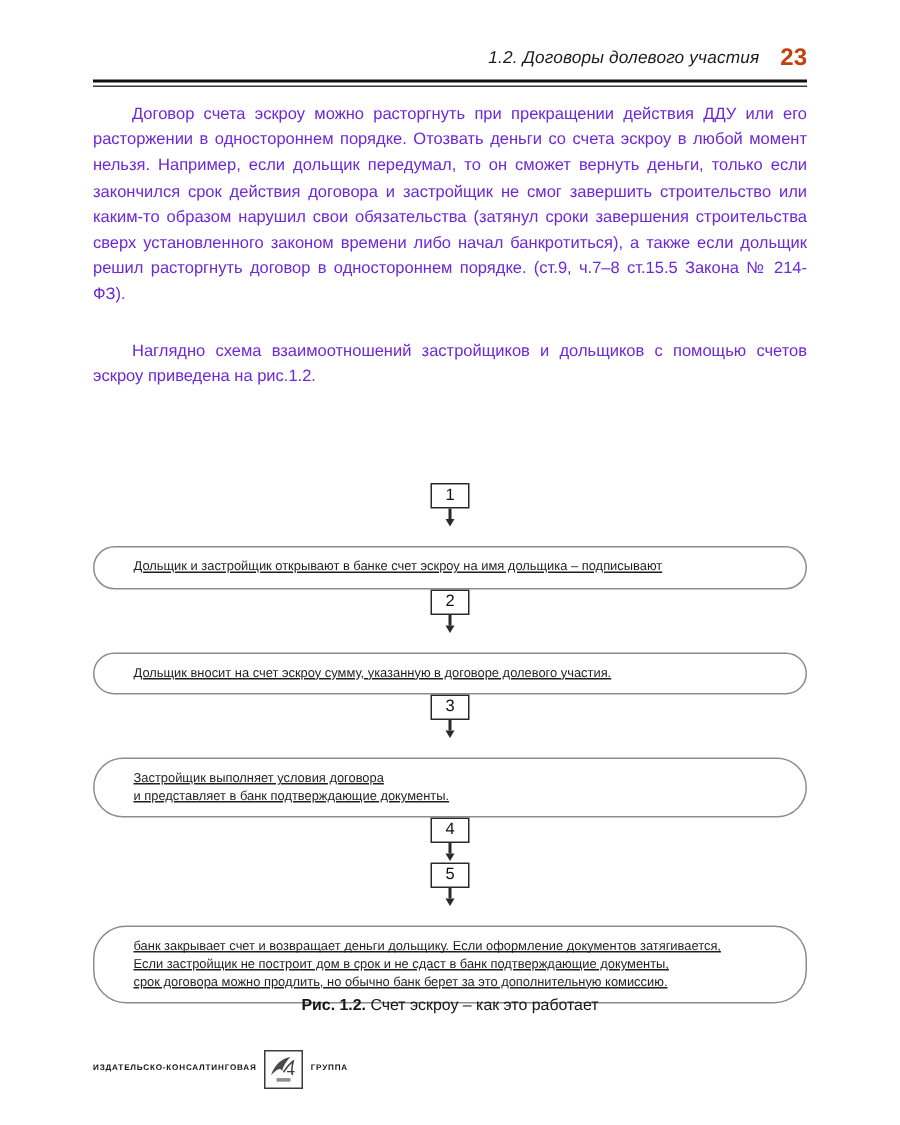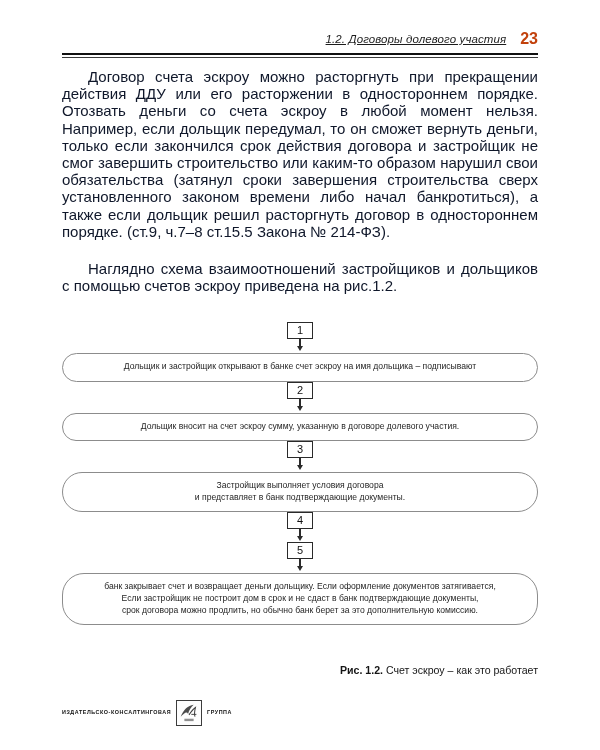--- a/index.html
+++ b/index.html
@@ -36,21 +36,20 @@
     align-items: baseline;
     justify-content: flex-end;
     gap: 14px;
   }
   .runhead-title {
     font-style: italic;
     font-size: 11.5px;
     letter-spacing: .1px;
     color: #1c1c1c;
     white-space: nowrap;
-    text-decoration: underline;
   }
   .runhead-page {
     font-size: 16px;
     font-weight: bold;
     color: #c2410c;
     line-height: 1;
     position: relative;
     top: 1px;
   }
   .rule-wrap {
@@ -70,26 +69,26 @@
   }
 
   
   .body-col {
     position: absolute;
     left: 62px;
     width: 476px;
     top: 68px;
   }
   .para {
-    font-size: 15px;
+    font-size: 11px;
     line-height: 17.2px;
     text-align: justify;
     text-indent: 26px;
     margin: 0 0 0 0;
-    color: #0f172a;
+    color: #6d28d9;
     hyphens: manual;
   }
   .para + .para { margin-top: 0; }
   .para.gap { margin-top: 20px; }
 
   
   .chart {
     position: absolute;
     left: 62px;
     width: 476px;
@@ -129,35 +128,36 @@
     border-right: 3.6px solid transparent;
     border-top: 5px solid #2a2a2a;
     margin-bottom: 1px;
   }
   .roundbox {
     border: 1.1px solid #8c8c8c;
     border-radius: 22px;
     background: #fff;
     padding: 7px 26px 8px 26px;
     box-sizing: border-box;
-    text-align: center;
+    text-align: left;
     font-size: 8.6px;
     line-height: 11.6px;
     color: #1f1f1f;
-    margin-top: 1px;
+    margin-top: 12px;
+    text-decoration: underline;
   }
   .roundbox .ln { display: block; white-space: nowrap; }
 
   
   .caption {
     position: absolute;
     left: 62px;
     width: 476px;
     top: 664px;
-    text-align: right;
+    text-align: center;
     font-size: 10.6px;
     color: #151515;
   }
   .caption b { font-weight: bold; }
 
   
   .footer {
     position: absolute;
     left: 62px;
     width: 476px;

